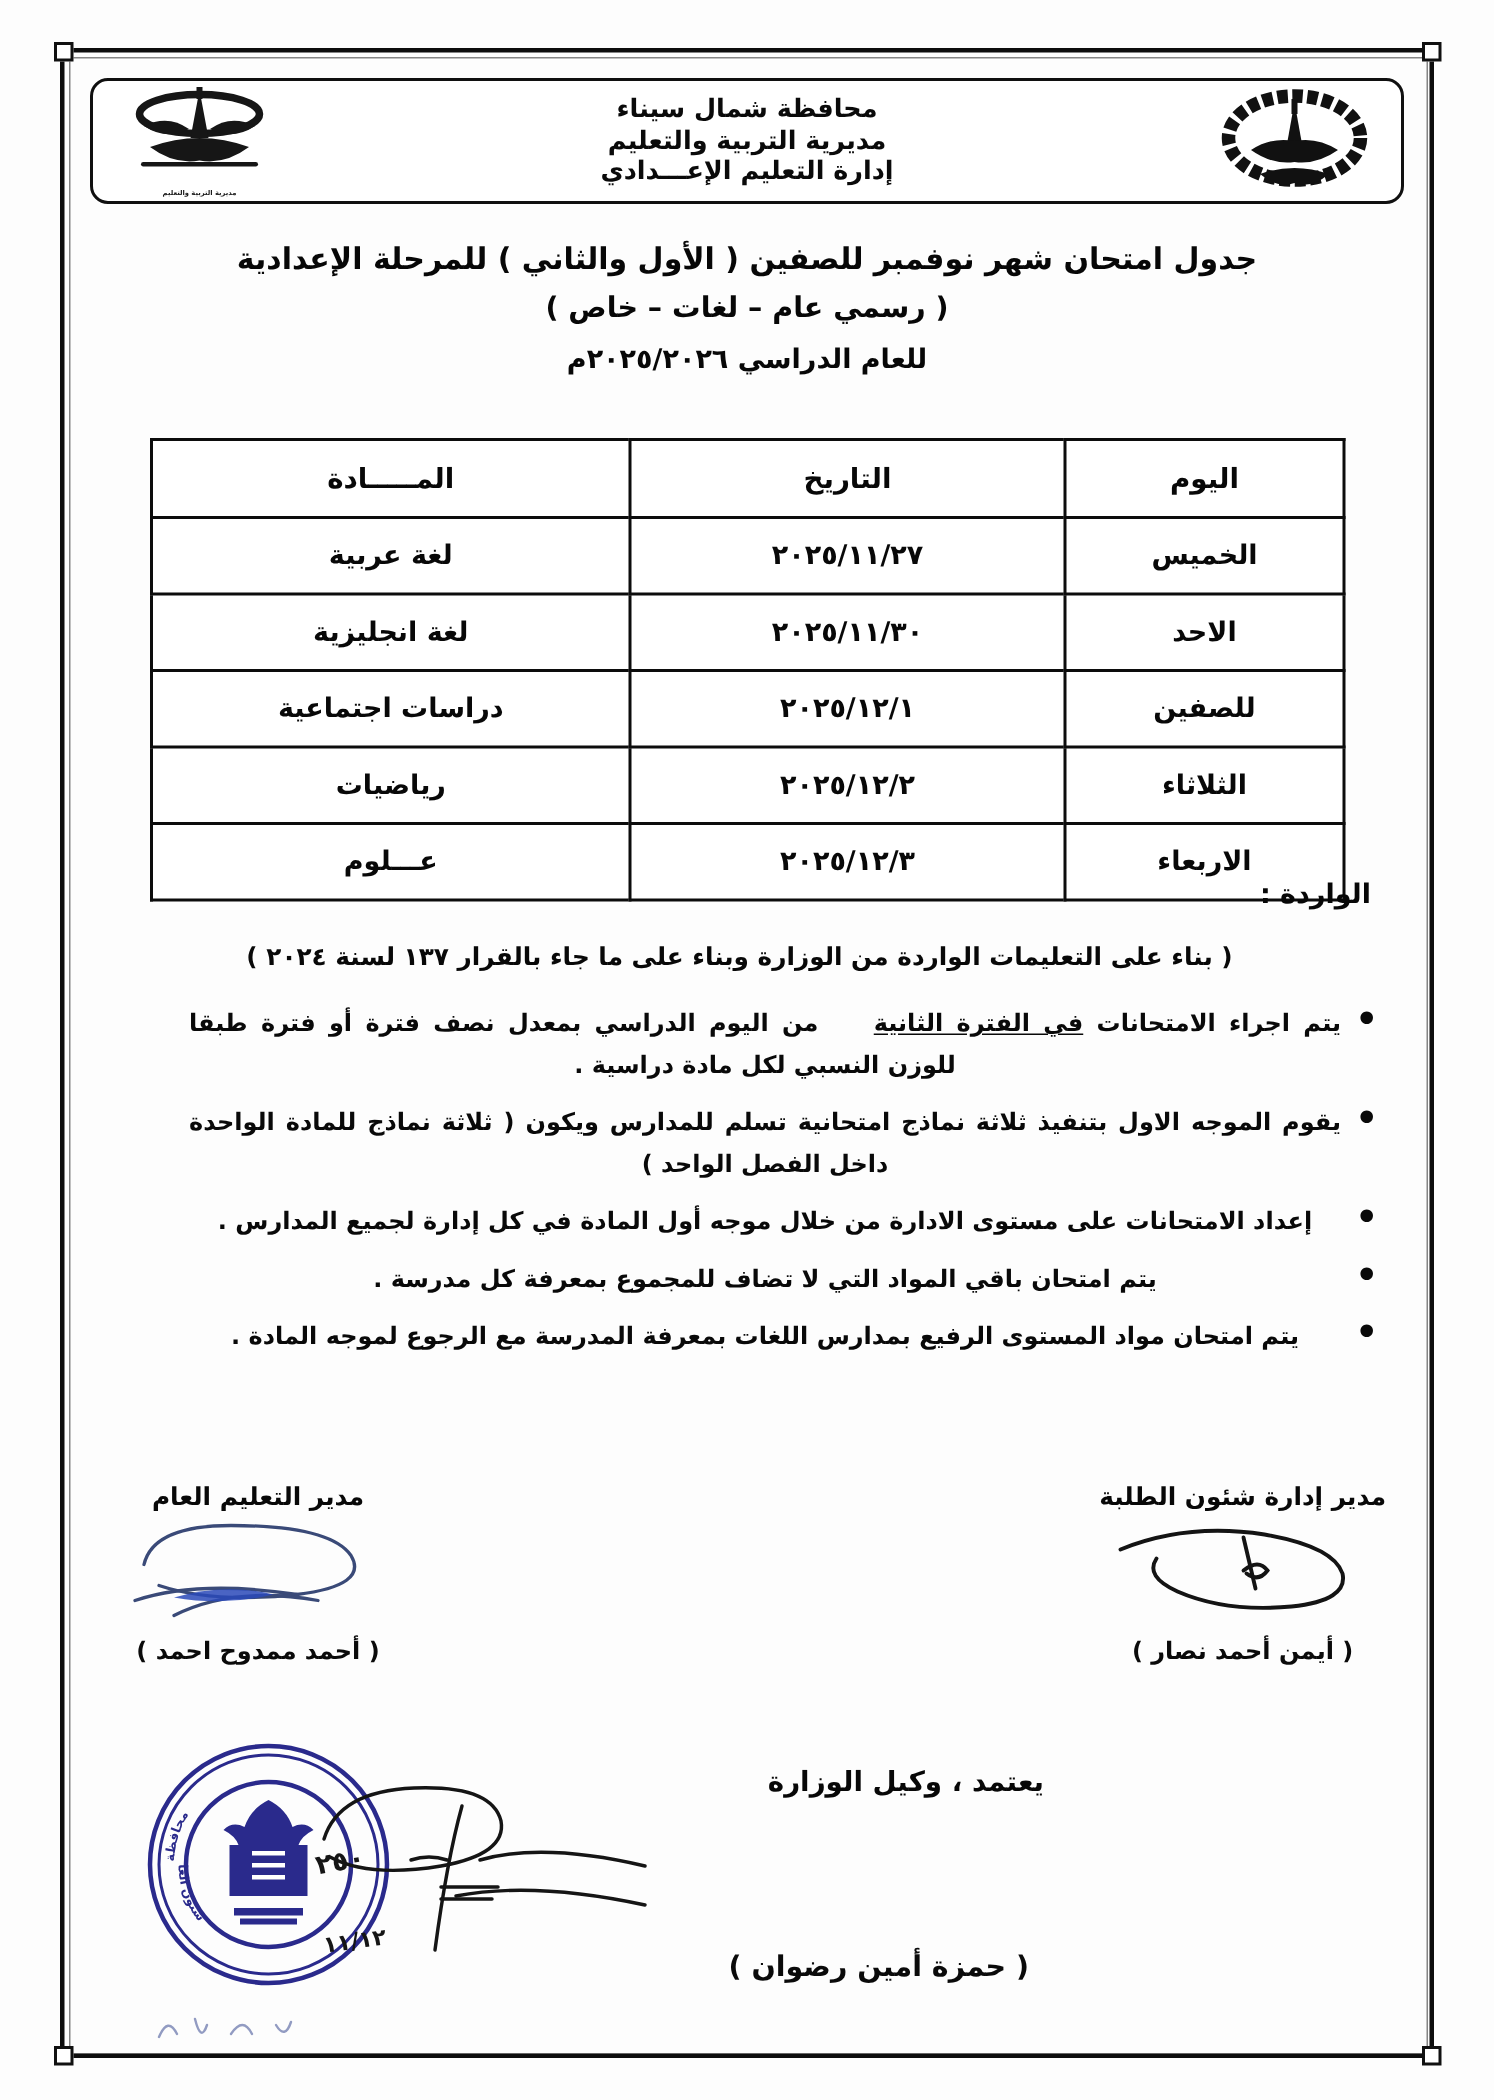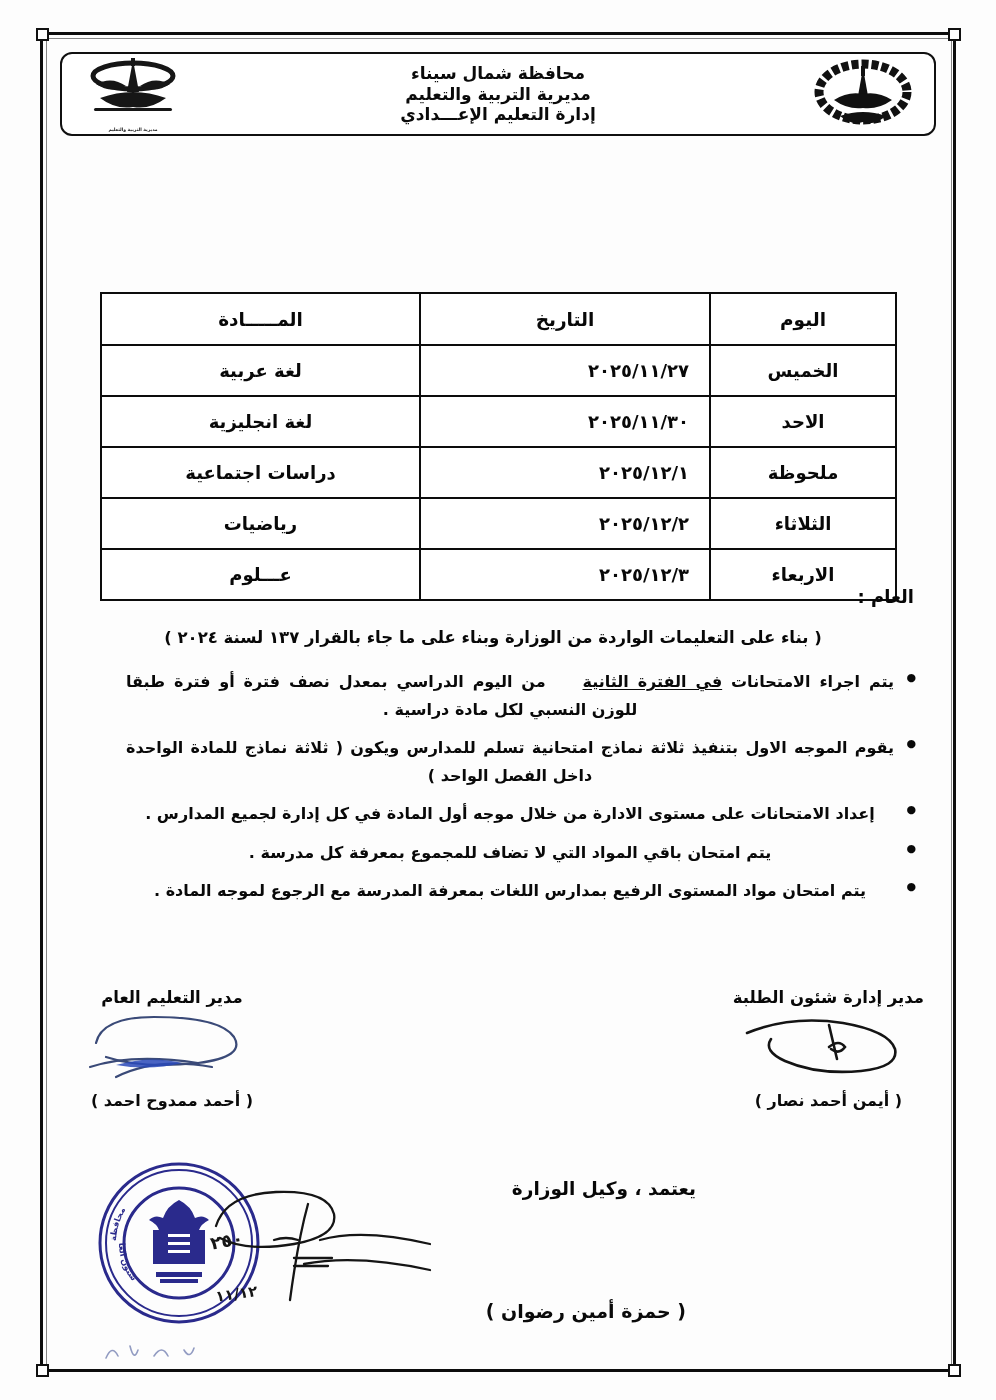--- a/index.html
+++ b/index.html
@@ -151,21 +151,21 @@
     vertical-align: middle;
     font-size: 18px;
     font-weight: bold;
     color: #080808;
     padding: 0 20px;
   }
   .exam-table th { height: 50px; font-size: 18.5px; }
   .col-day     { width: 186px; }
   .col-date    { width: 290px; }
   .col-subject { width: 319px; }
-  .exam-table .date-cell { letter-spacing: .5px; text-align: right; }
+  .exam-table .date-cell { letter-spacing: .5px; }
 
   
   .note-label {
     position: absolute;
     right: 82px;
     top: 586px;
     font-size: 18px;
     font-weight: bold;
     color: #070707;
   }
@@ -328,20 +328,25 @@
           <path d="M22 30 q16 -8 30 2 q-15 8 -30 -2 Z"></path>
           <path d="M96 30 q-16 -8 -30 2 q15 8 30 -2 Z"></path>
           <path d="M26 44 q33 -12 66 0 q-16 12 -33 9 q-17 3 -33 -9 Z"></path>
           <rect x="20" y="54" width="78" height="3" rx="1.5"></rect>
         </g>
       </svg>
       <div class="logo-caption">مديرية التربية والتعليم</div>
     </div>
   </div>
 
+  <div class="doc-title">
+    <div class="t1">جدول امتحان شهر  نوفمبر  للصفين ( الأول والثاني ) للمرحلة الإعدادية</div>
+    <div class="t2">( رسمي عام – لغات – خاص )</div>
+    <div class="t3">للعام الدراسي ٢٠٢٥/٢٠٢٦م</div>
+  </div>
 
   <table class="exam-table">
     <colgroup>
       <col class="col-day">
         <col class="col-date">
         <col class="col-subject">
     </colgroup>
     <thead>
       <tr>
         <th>اليوم</th>
@@ -354,38 +359,38 @@
         <td>الخميس</td>
         <td class="date-cell">٢٠٢٥/١١/٢٧</td>
         <td>لغة عربية</td>
       </tr>
       <tr>
         <td>الاحد</td>
         <td class="date-cell">٢٠٢٥/١١/٣٠</td>
         <td>لغة انجليزية</td>
       </tr>
       <tr>
-        <td>ملحوظة</td>
+        <td>للصفين</td>
         <td class="date-cell">٢٠٢٥/١٢/١</td>
         <td>دراسات اجتماعية</td>
       </tr>
       <tr>
         <td>الثلاثاء</td>
         <td class="date-cell">٢٠٢٥/١٢/٢</td>
         <td>رياضيات</td>
       </tr>
       <tr>
         <td>الاربعاء</td>
         <td class="date-cell">٢٠٢٥/١٢/٣</td>
         <td>عـــلوم</td>
       </tr>
     </tbody>
   </table>
 
-  <div class="note-label">العام :</div>
+  <div class="note-label">الواردة :</div>
   <div class="note-decree">( بناء على التعليمات الواردة من الوزارة وبناء على ما جاء بالقرار ١٣٧ لسنة ٢٠٢٤ )</div>
 
   <ul class="notes-list">
     <li>
       <span>يتم اجراء  الامتحانات </span><u>في الفترة الثانية</u><span> من اليوم الدراسي بمعدل نصف فترة أو فترة طبقا للوزن النسبي لكل مادة دراسية .</span>
     </li>
     <li>
       <span>يقوم الموجه الاول بتنفيذ ثلاثة نماذج امتحانية تسلم للمدارس ويكون ( ثلاثة نماذج للمادة الواحدة داخل الفصل الواحد )</span>
     </li>
     <li>

